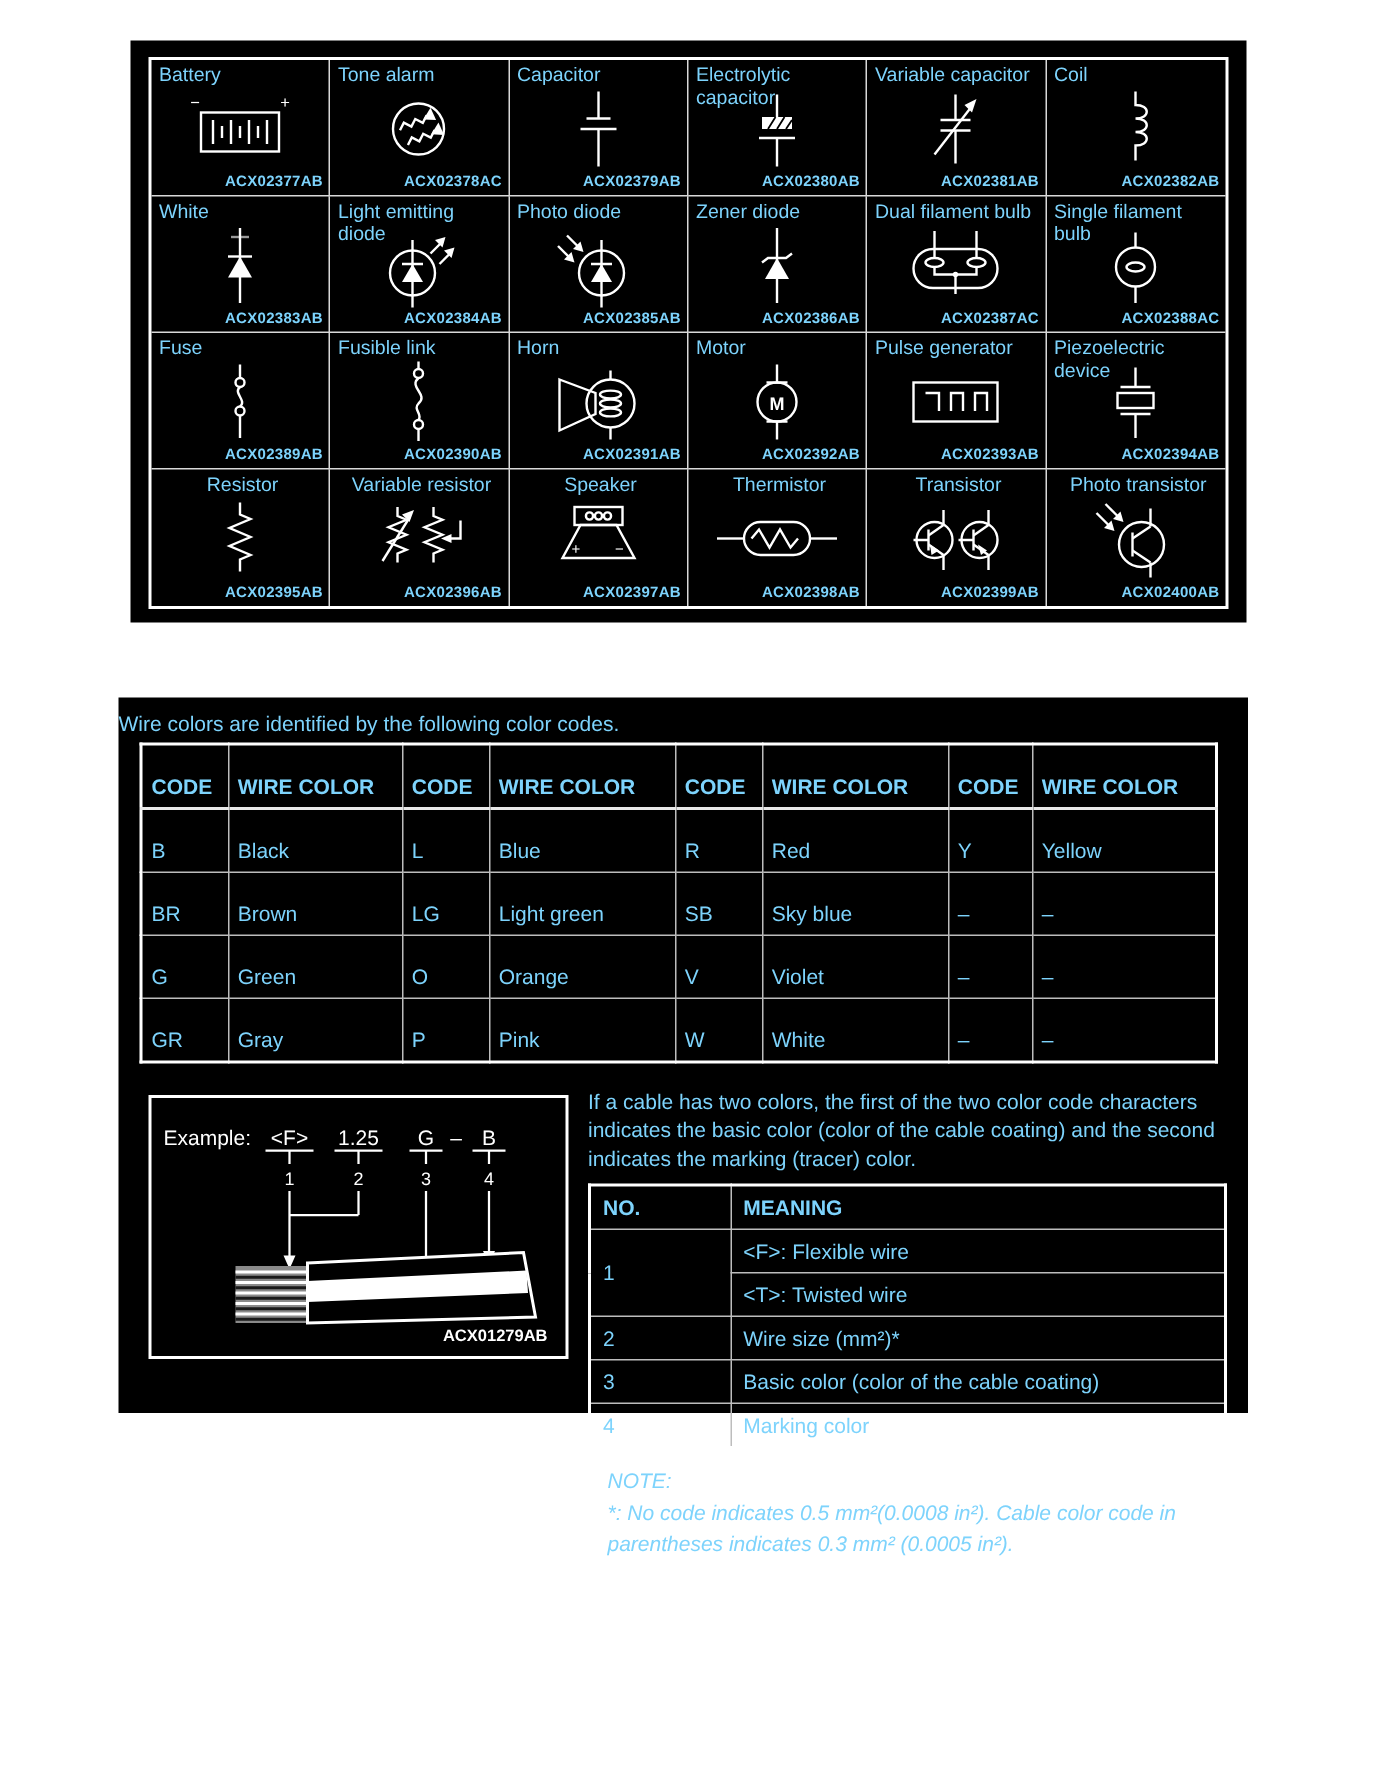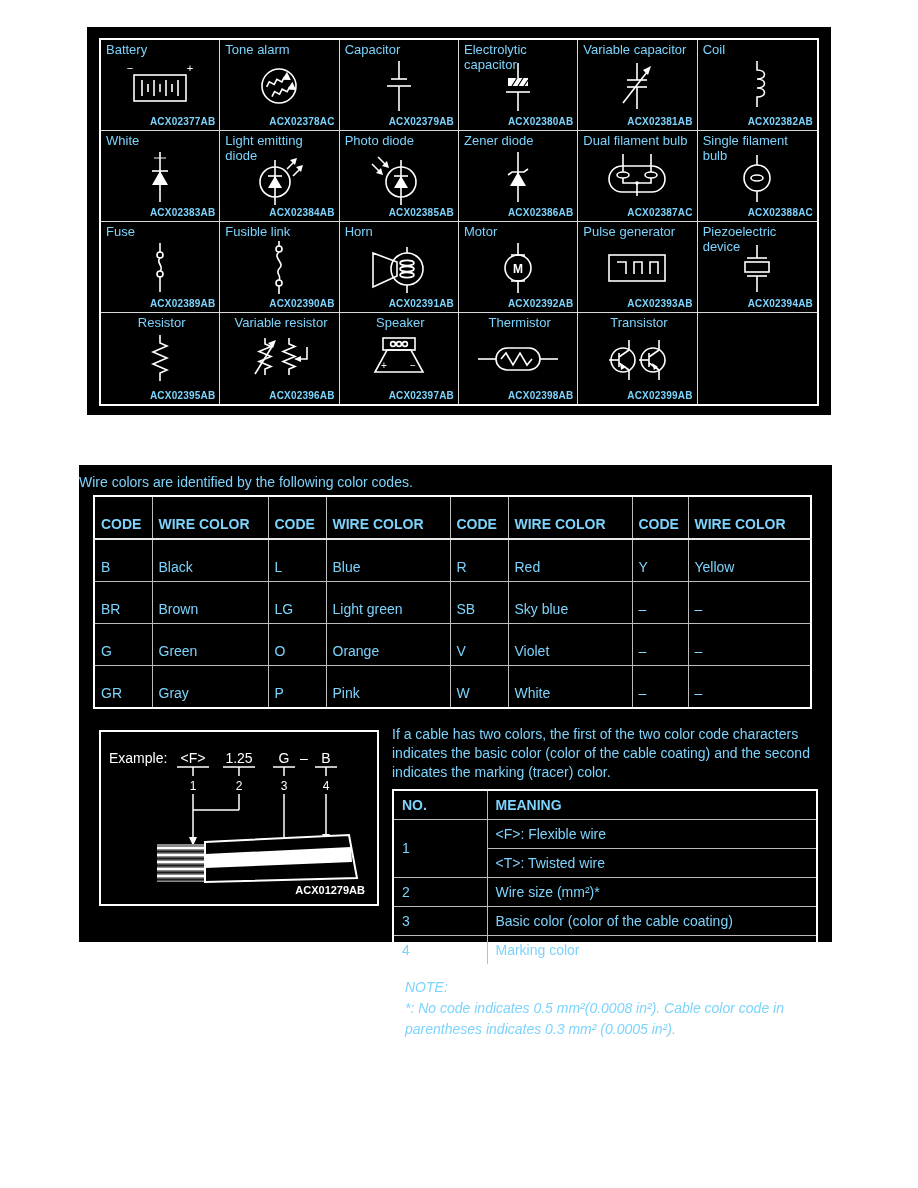--- a/index.html
+++ b/index.html
@@ -359,20 +359,36 @@
           <line class="s" x1="64" y1="27" x2="64" y2="41"></line>
           <line class="s" x1="64" y1="31" x2="74" y2="24"></line>
           <line class="s" x1="64" y1="37" x2="74" y2="44"></line>
           <line class="s" x1="74" y1="24" x2="74" y2="14"></line>
           <line class="s" x1="74" y1="44" x2="74" y2="54"></line>
           <polygon class="f" points="73,41 67,37 69,44"></polygon>
         </svg>
         <div class="cc">ACX02399AB</div>
       </div>
 
+      <div class="cell">
+        <div class="cl">Photo transistor</div>
+        <svg class="sym" width="104" height="66" viewBox="0 0 104 66">
+          <circle class="s" cx="56" cy="37" r="15"></circle>
+          <line class="s" x1="50" y1="29" x2="50" y2="45"></line>
+          <line class="s" x1="50" y1="33" x2="62" y2="25"></line>
+          <line class="s" x1="50" y1="41" x2="62" y2="49"></line>
+          <line class="s" x1="62" y1="25" x2="62" y2="13"></line>
+          <line class="s" x1="62" y1="49" x2="62" y2="59"></line>
+          <line class="s" x1="32" y1="10" x2="41" y2="19"></line>
+          <polygon class="f" points="44,22 42,15 37,20"></polygon>
+          <line class="s" x1="26" y1="16" x2="35" y2="25"></line>
+          <polygon class="f" points="38,28 36,21 31,26"></polygon>
+        </svg>
+        <div class="cc">ACX02400AB</div>
+      </div>
 
     </div>
   </div>
 
   <div class="panel" id="wire-panel">
 
     <div class="wc-heading">Wire colors are identified by the following color codes.</div>
 
     <table class="codes">
       <colgroup>

